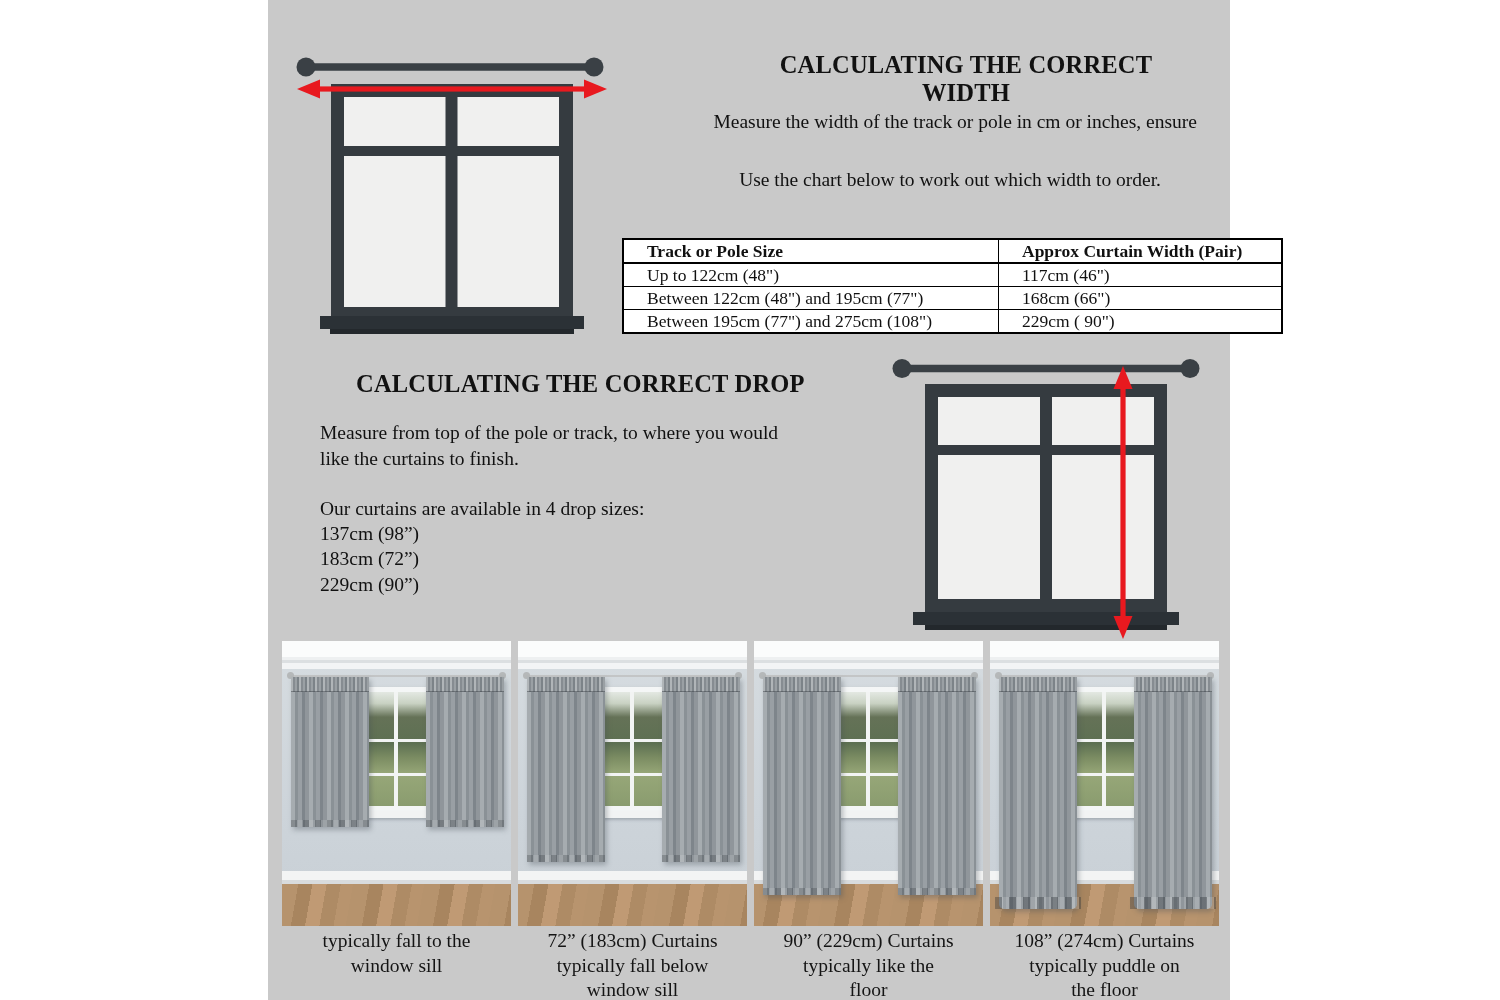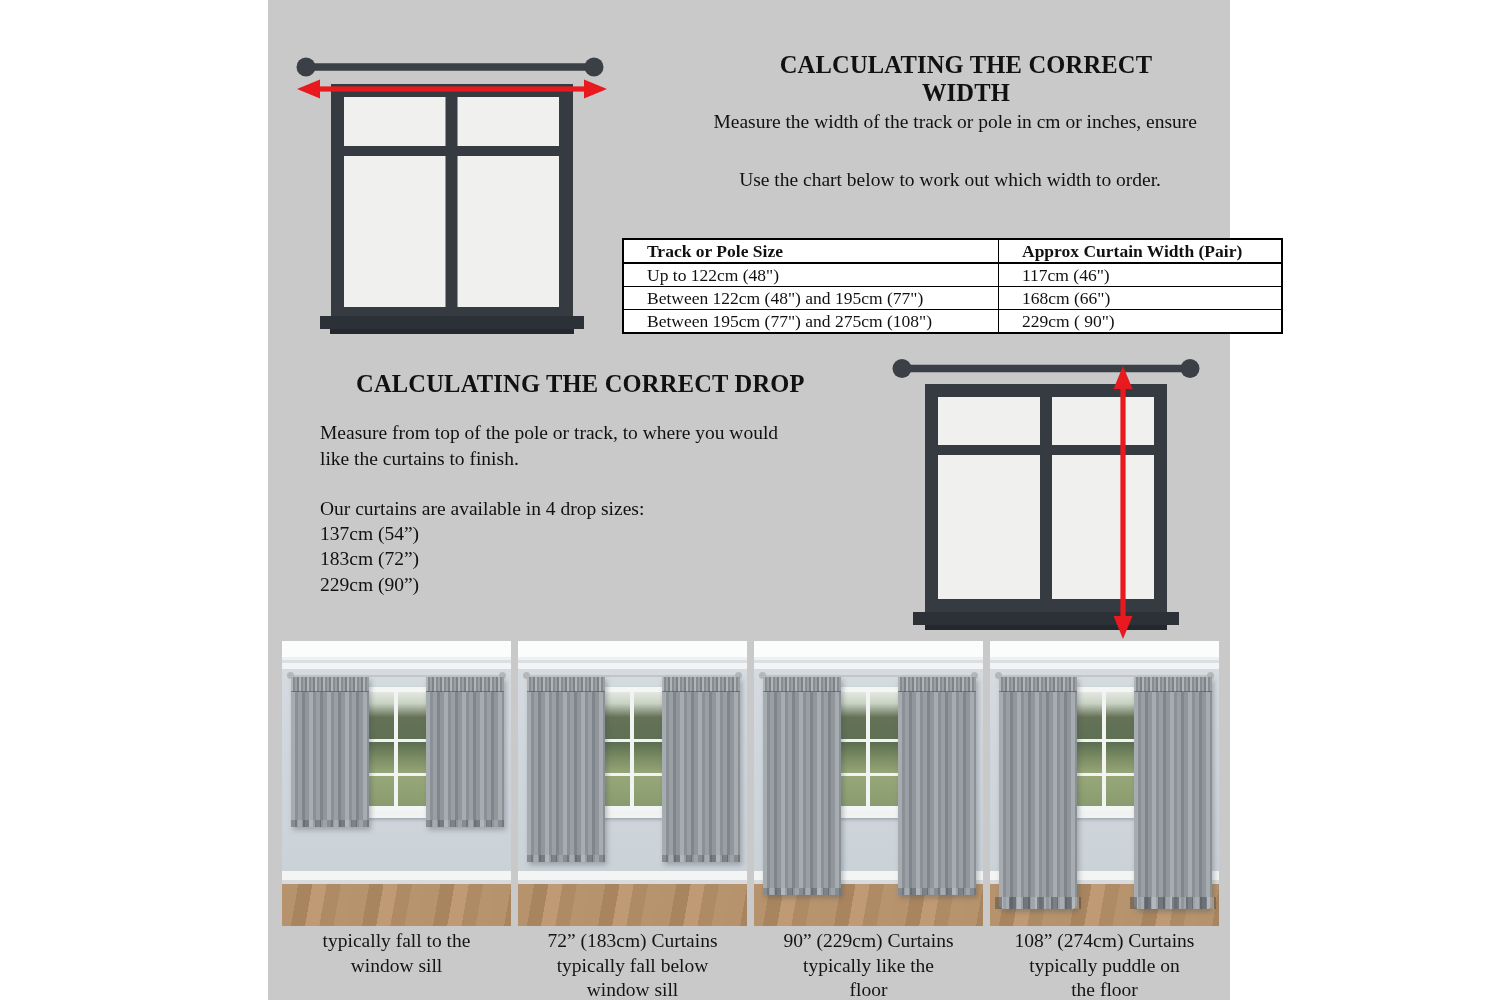--- a/index.html
+++ b/index.html
@@ -125,21 +125,21 @@
   </tbody>
     </table>
 
   <div class="d-title">CALCULATING THE CORRECT DROP</div>
   <div class="d-para">
     <div>Measure from top of the pole or track, to where you would</div>
     <div>like the curtains to finish.</div>
   </div>
   <div class="d-sizes">
     <div>Our curtains are available in 4 drop sizes:</div>
-    <div>137cm (54”)</div>
+    <div>137cm (98”)</div>
     <div>183cm (72”)</div>
     <div>229cm (90”)</div>
   </div>
 
   <svg class="diag diag2" width="320" height="292" viewBox="0 0 320 292">
     <g>
       <rect x="17" y="11.7" width="288" height="7.6" rx="3.8" fill="#3a4045"></rect>
       <circle cx="17" cy="15.5" r="9.5" fill="#3a4045"></circle>
       <circle cx="305" cy="15.5" r="9.5" fill="#3a4045"></circle>
     </g>

